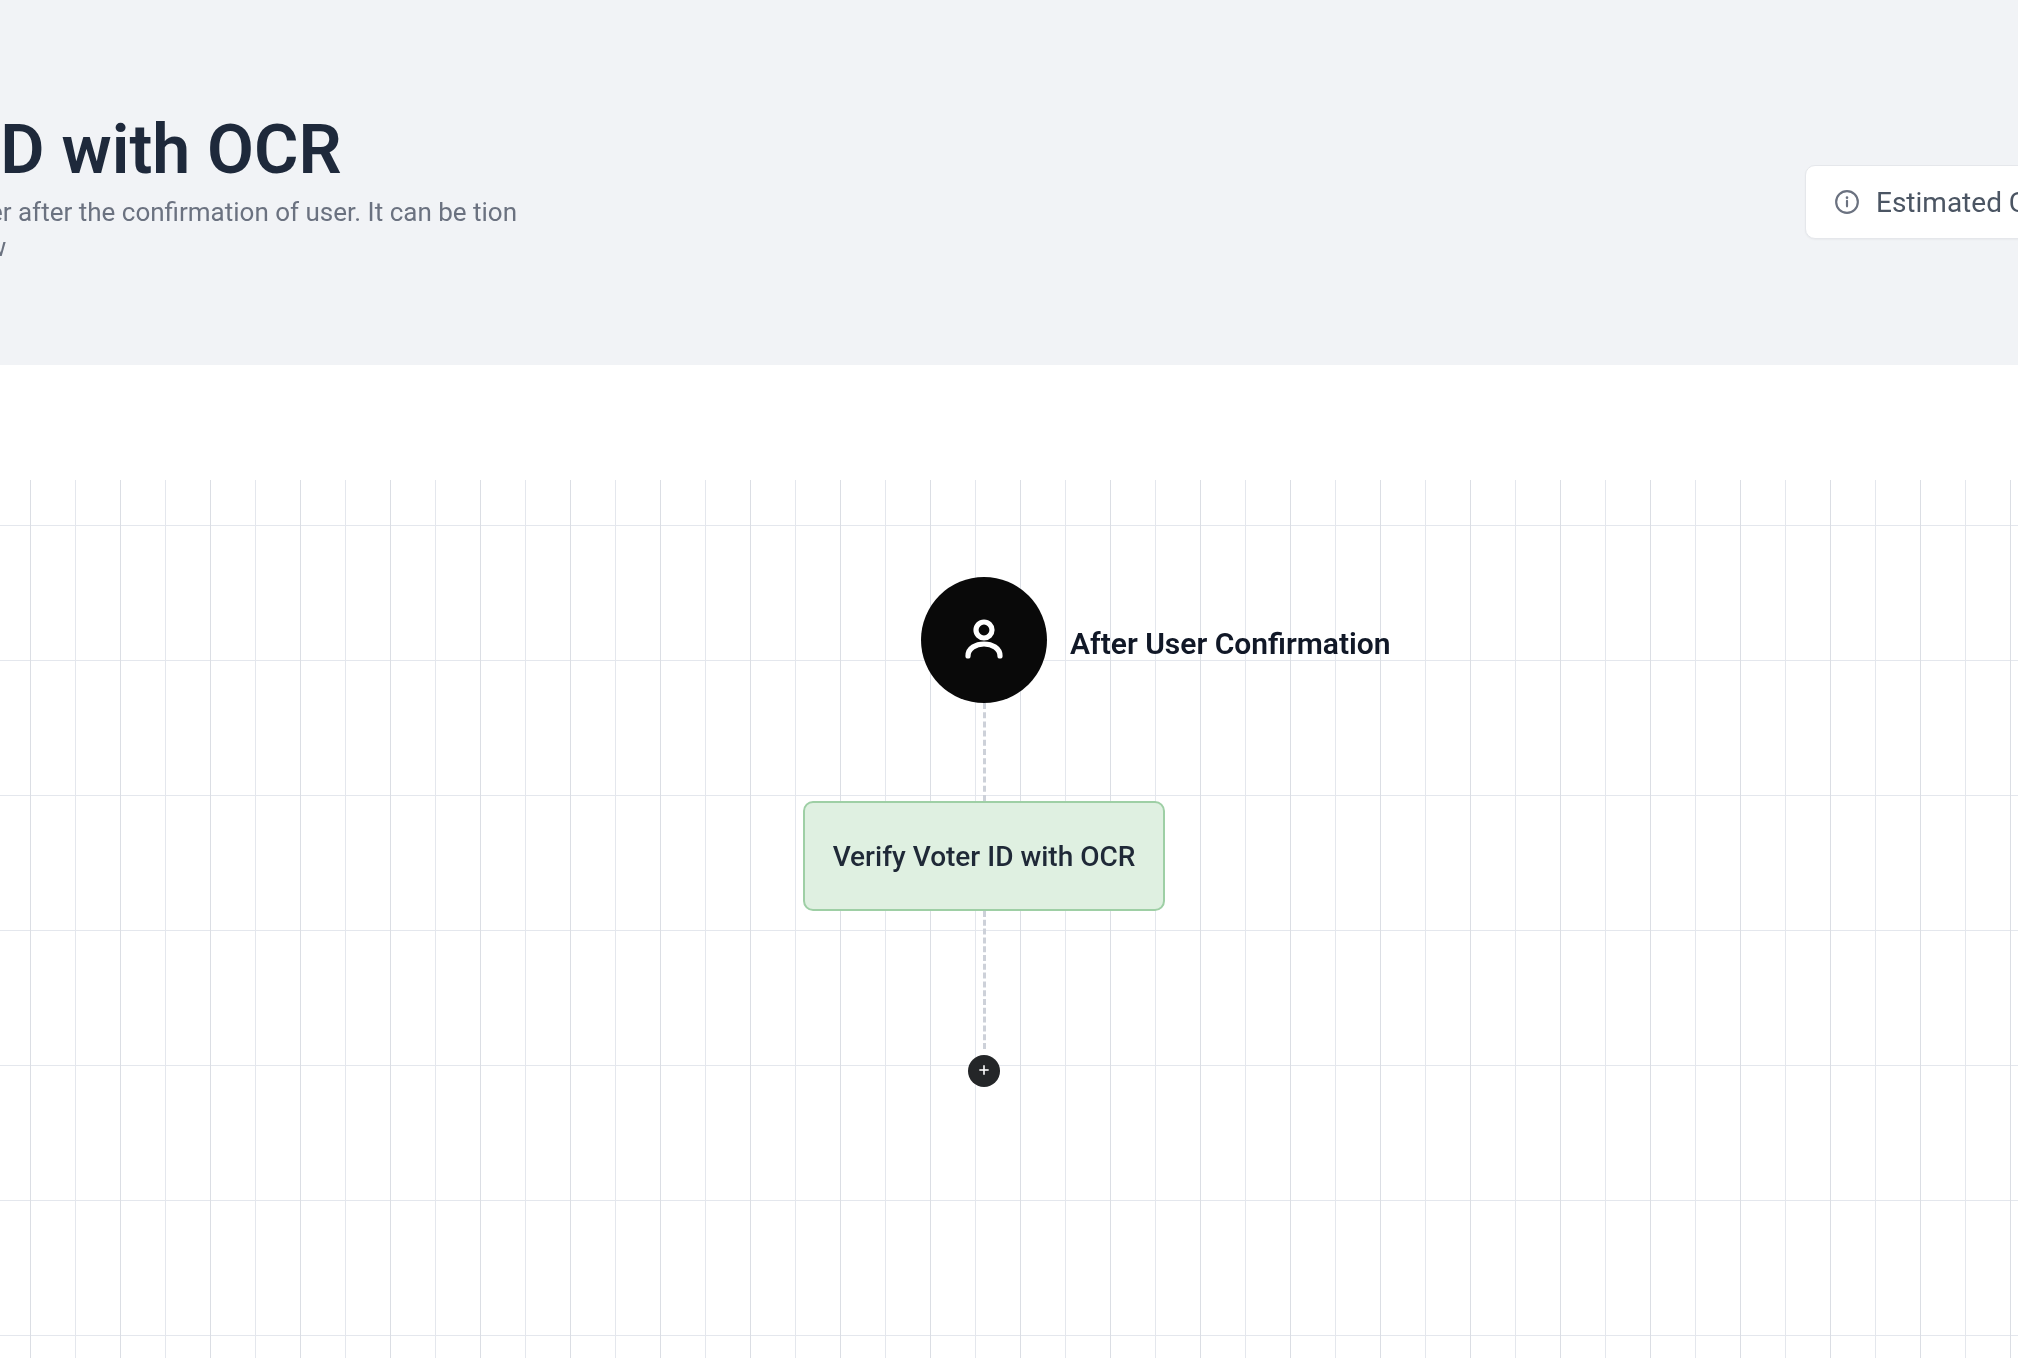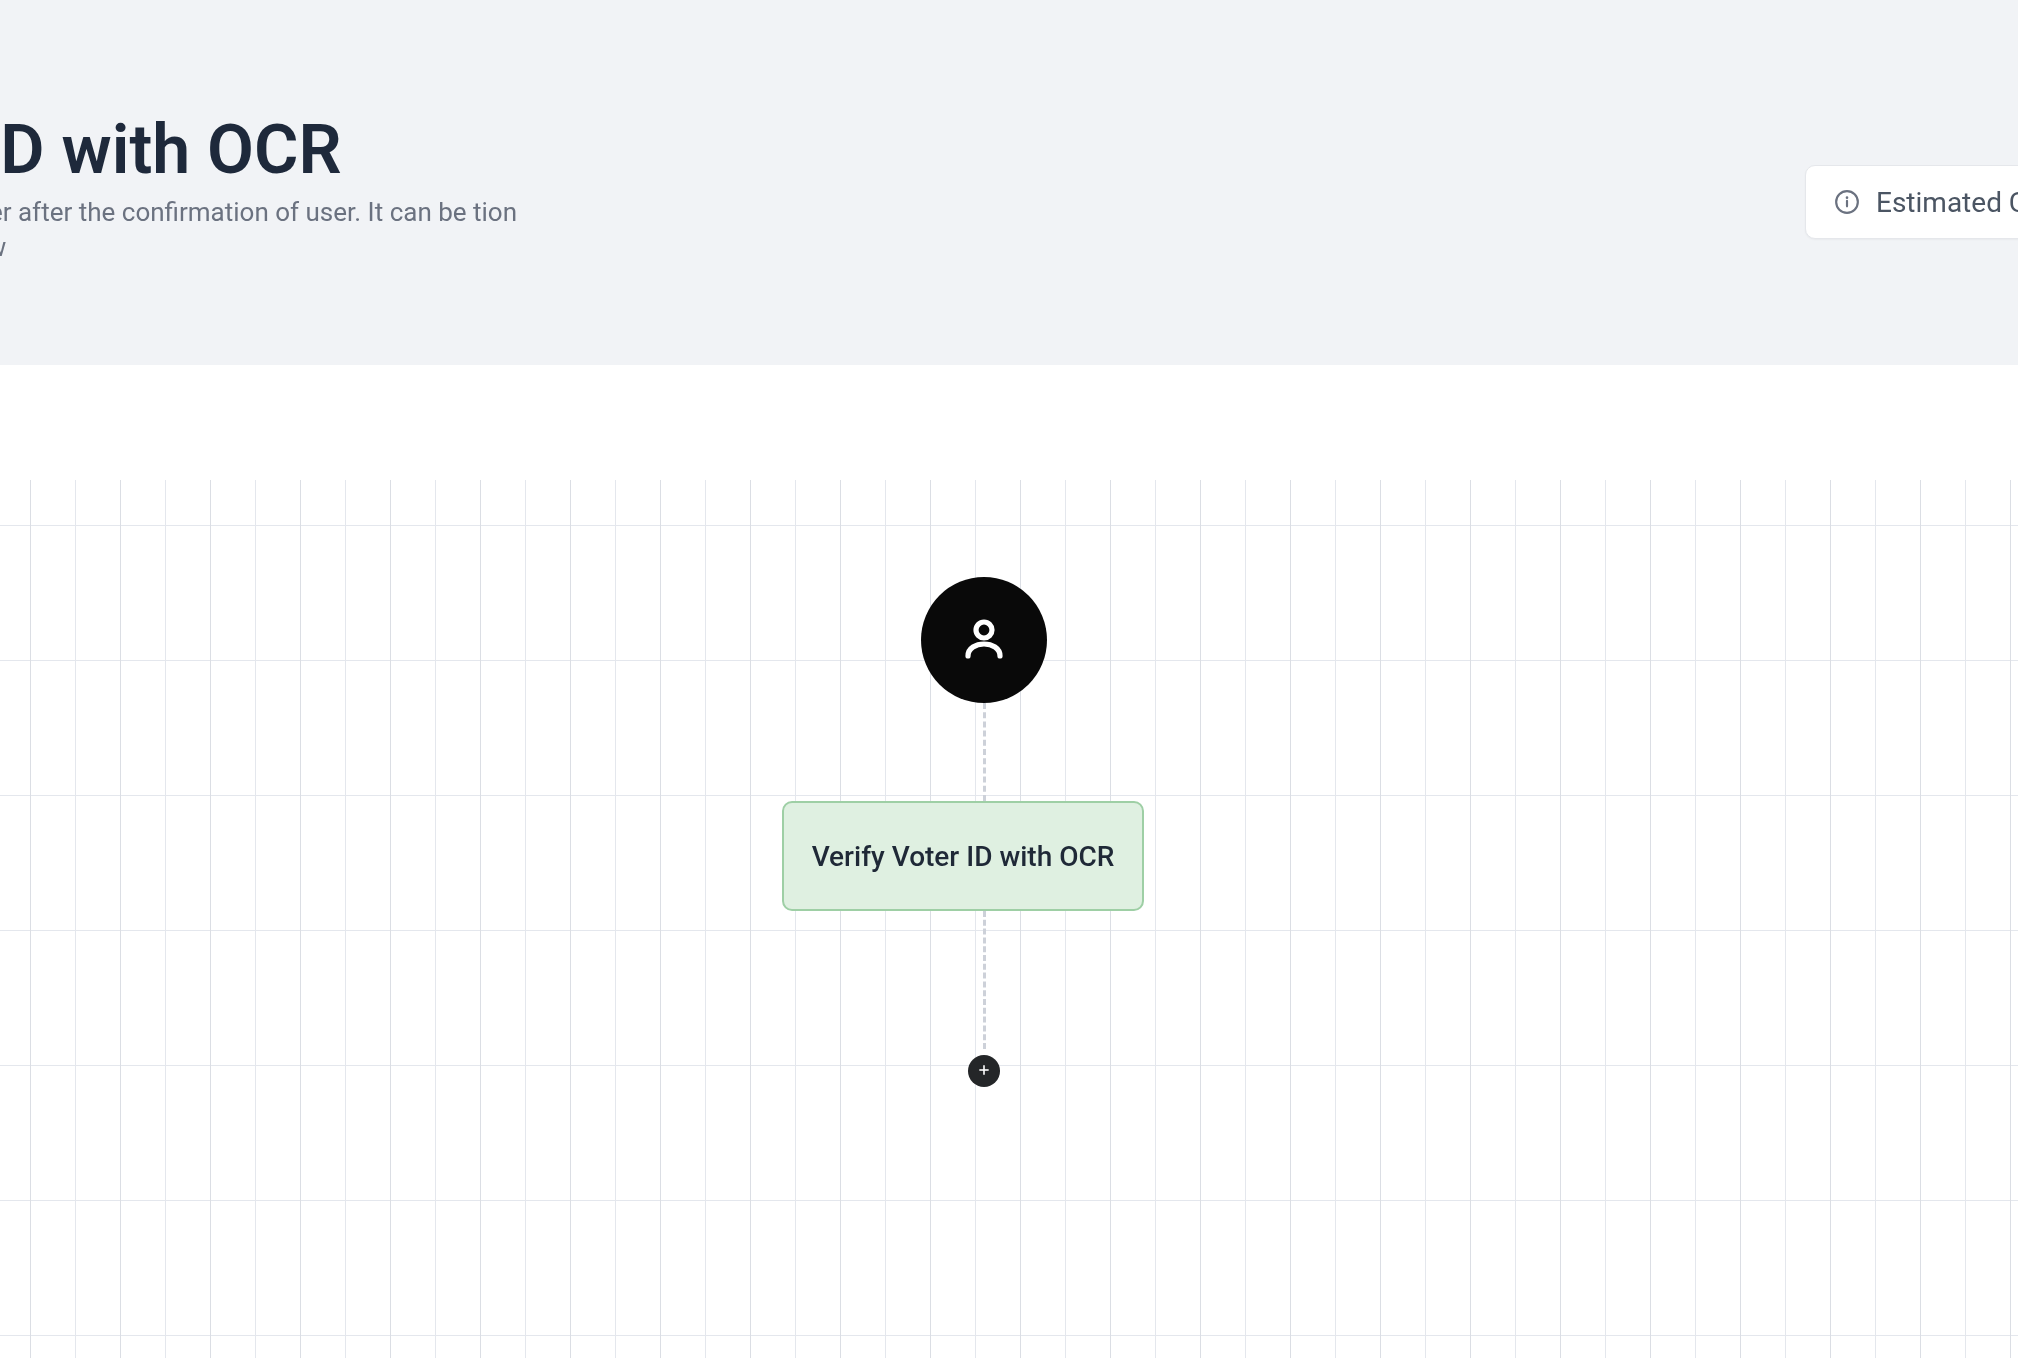--- a/index.html
+++ b/index.html
@@ -132,21 +132,21 @@
     position: absolute;
     left: 983px;           
     width: 0;
     border-left: 3px dashed #cdd1d9;
   }
   .connector.c1 { top: 338px;  height: 98px; }   
   .connector.c2 { top: 546px;  height: 138px; }  
 
   .step {
     position: absolute;
-    left: 782px;
+    left: 803px;
     top: 436px;            
     width: 362px;
     height: 110px;
     background: #dff0e1;
     border: 2px solid #9ecfa5;
     border-radius: 10px;
     display: flex;
     align-items: center;
     justify-content: center;
     font-size: 28px;
@@ -203,20 +203,21 @@
   <div class="flow">
 
     <div class="trigger">
       <span>
         <svg viewBox="0 0 24 24">
           <circle cx="12" cy="8" r="4"></circle>
           <path d="M4 21c0-4 4-6 8-6s8 2 8 6"></path>
         </svg>
       </span>
     </div>
+    <div class="trigger-label">After User Confirmation</div>
 
     <div class="connector c1"></div>
 
     <div class="step">
       <span>Verify Voter ID with OCR</span>
     </div>
 
     <div class="connector c2"></div>
 
     <div class="add-btn">

